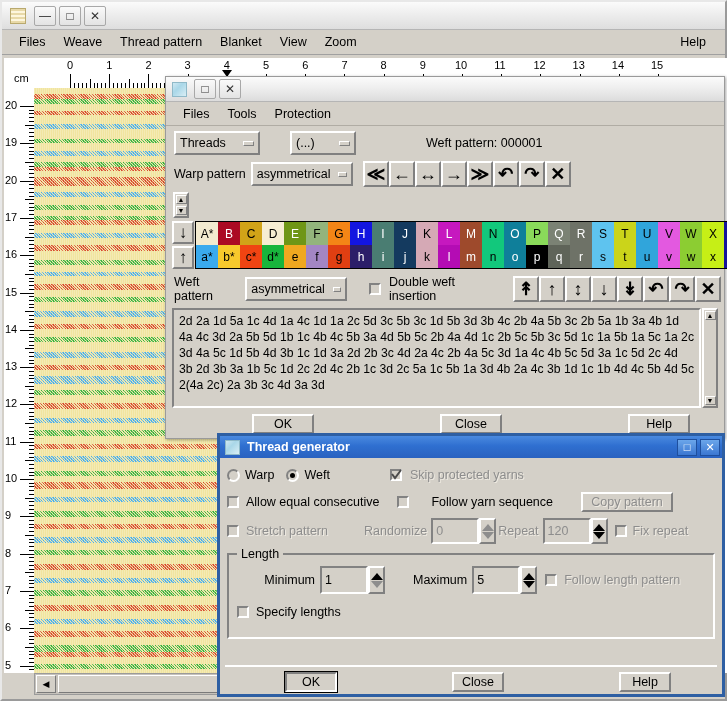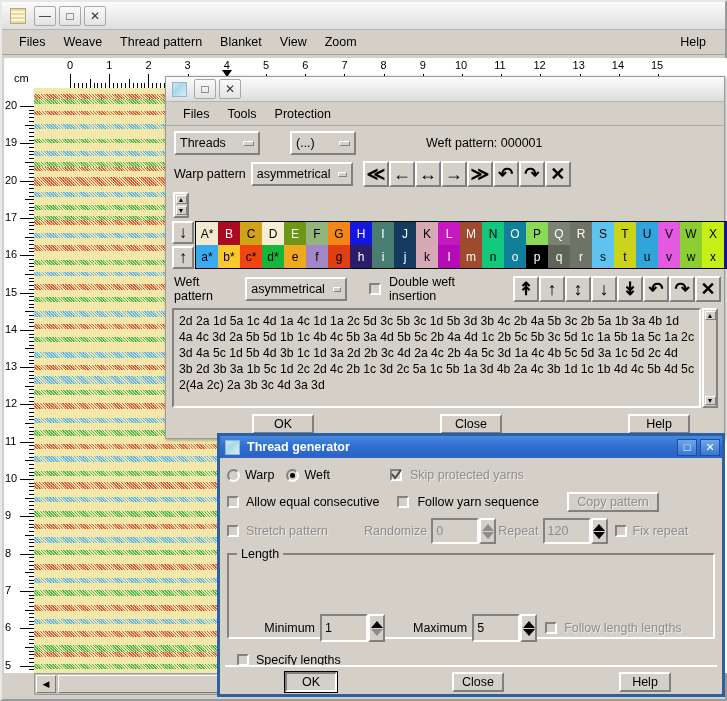--- a/index.html
+++ b/index.html
@@ -906,21 +906,21 @@
         </svg>
       </div>
       <div class="label dim" style="margin-left:8px">Skip protected yarns</div>
     </div>
 
 
     <div class="flexrow" style="height:24px;margin-top:4px;">
       <div class="chk"></div>
       <div class="label" style="margin-left:7px">Allow equal consecutive</div>
       <div class="chk" style="margin-left:18px"></div>
-      <div class="label" style="margin-left:8px">Follow yarn sequence</div>
+      <div class="label" style="margin-left:22px">Follow yarn sequence</div>
       <div class="btn" style="margin-left:28px;width:92px;text-align:center;color:#8d8d8d;text-shadow:1px 1px 0 #eeeae2;">Copy pattern</div>
     </div>
 
     <div class="flexrow" style="height:28px;margin-top:3px;">
       <div class="chk"></div>
       <div class="label dim" style="margin-left:7px">Stretch pattern</div>
       <div class="label dim" style="margin-left:36px">Randomize</div>
       <div class="txtfield" style="margin-left:4px;width:48px;height:26px;display:flex;align-items:center;color:#8d8d8d;">0</div>
       <div class="spin">
         <div class="sp-up dim"></div>
@@ -932,35 +932,35 @@
         <div class="sp-up"></div>
         <div class="sp-dn"></div>
       </div>
       <div class="chk" style="margin-left:7px"></div>
       <div class="label dim" style="margin-left:6px">Fix repeat</div>
     </div>
 
     <div class="group" style="margin-top:8px;height:86px;">
       <div class="group-title">Length</div>
 
-      <div class="flexrow" style="height:30px;margin-top:48px;">
+      <div class="flexrow" style="height:30px;">
         <div class="label" style="width:78px;text-align:right">Minimum</div>
         <div class="txtfield" style="margin-left:5px;width:48px;height:28px;display:flex;align-items:center;">1</div>
         <div class="spin" style="height:28px">
           <div class="sp-up"></div>
           <div class="sp-dn dim"></div>
         </div>
         <div class="label" style="margin-left:28px">Maximum</div>
         <div class="txtfield" style="margin-left:5px;width:48px;height:28px;display:flex;align-items:center;">5</div>
         <div class="spin" style="height:28px">
           <div class="sp-up"></div>
           <div class="sp-dn"></div>
         </div>
         <div class="chk" style="margin-left:8px"></div>
-        <div class="label dim" style="margin-left:7px">Follow length lengths</div>
+        <div class="label dim" style="margin-left:7px">Follow length pattern</div>
       </div>
 
       <div class="flexrow" style="height:28px;margin-top:3px;">
         <div class="chk"></div>
         <div class="label" style="margin-left:7px;width:142px;">Specify lengths</div>
       </div>
     </div>
 
     <div id="pg-footer">
       <div style="width:60px"></div>

